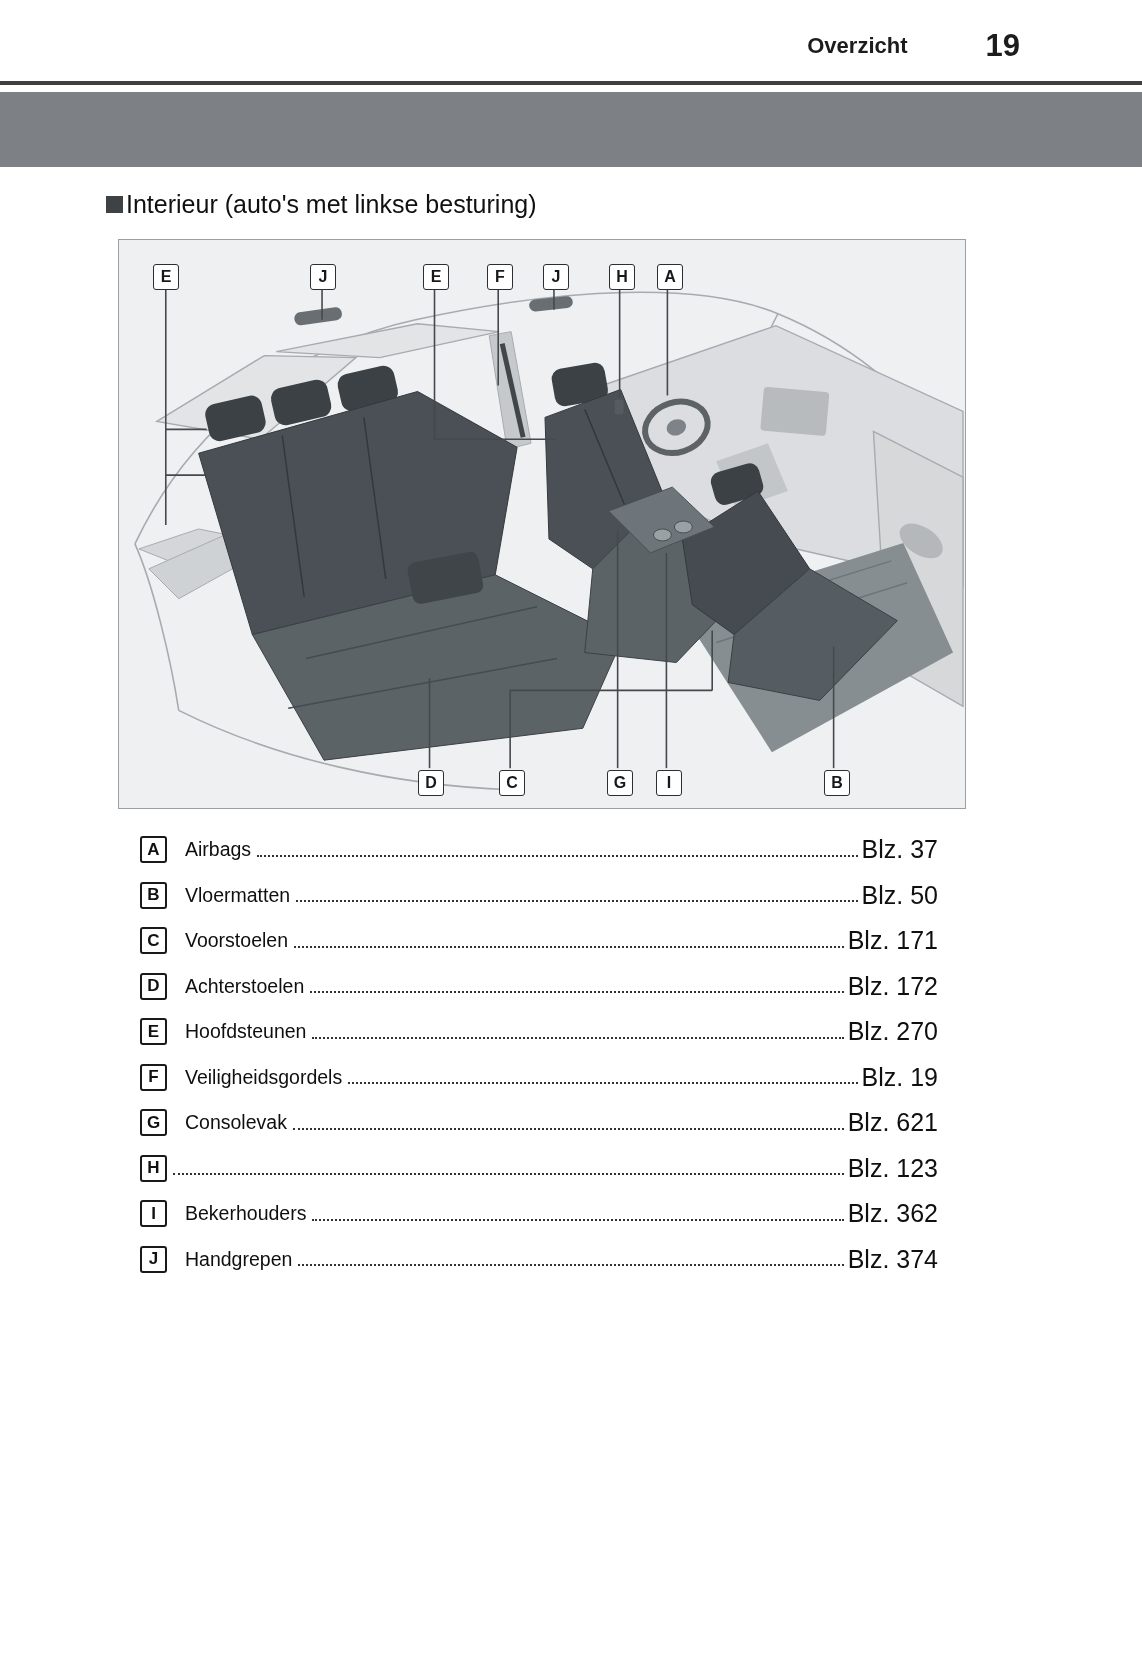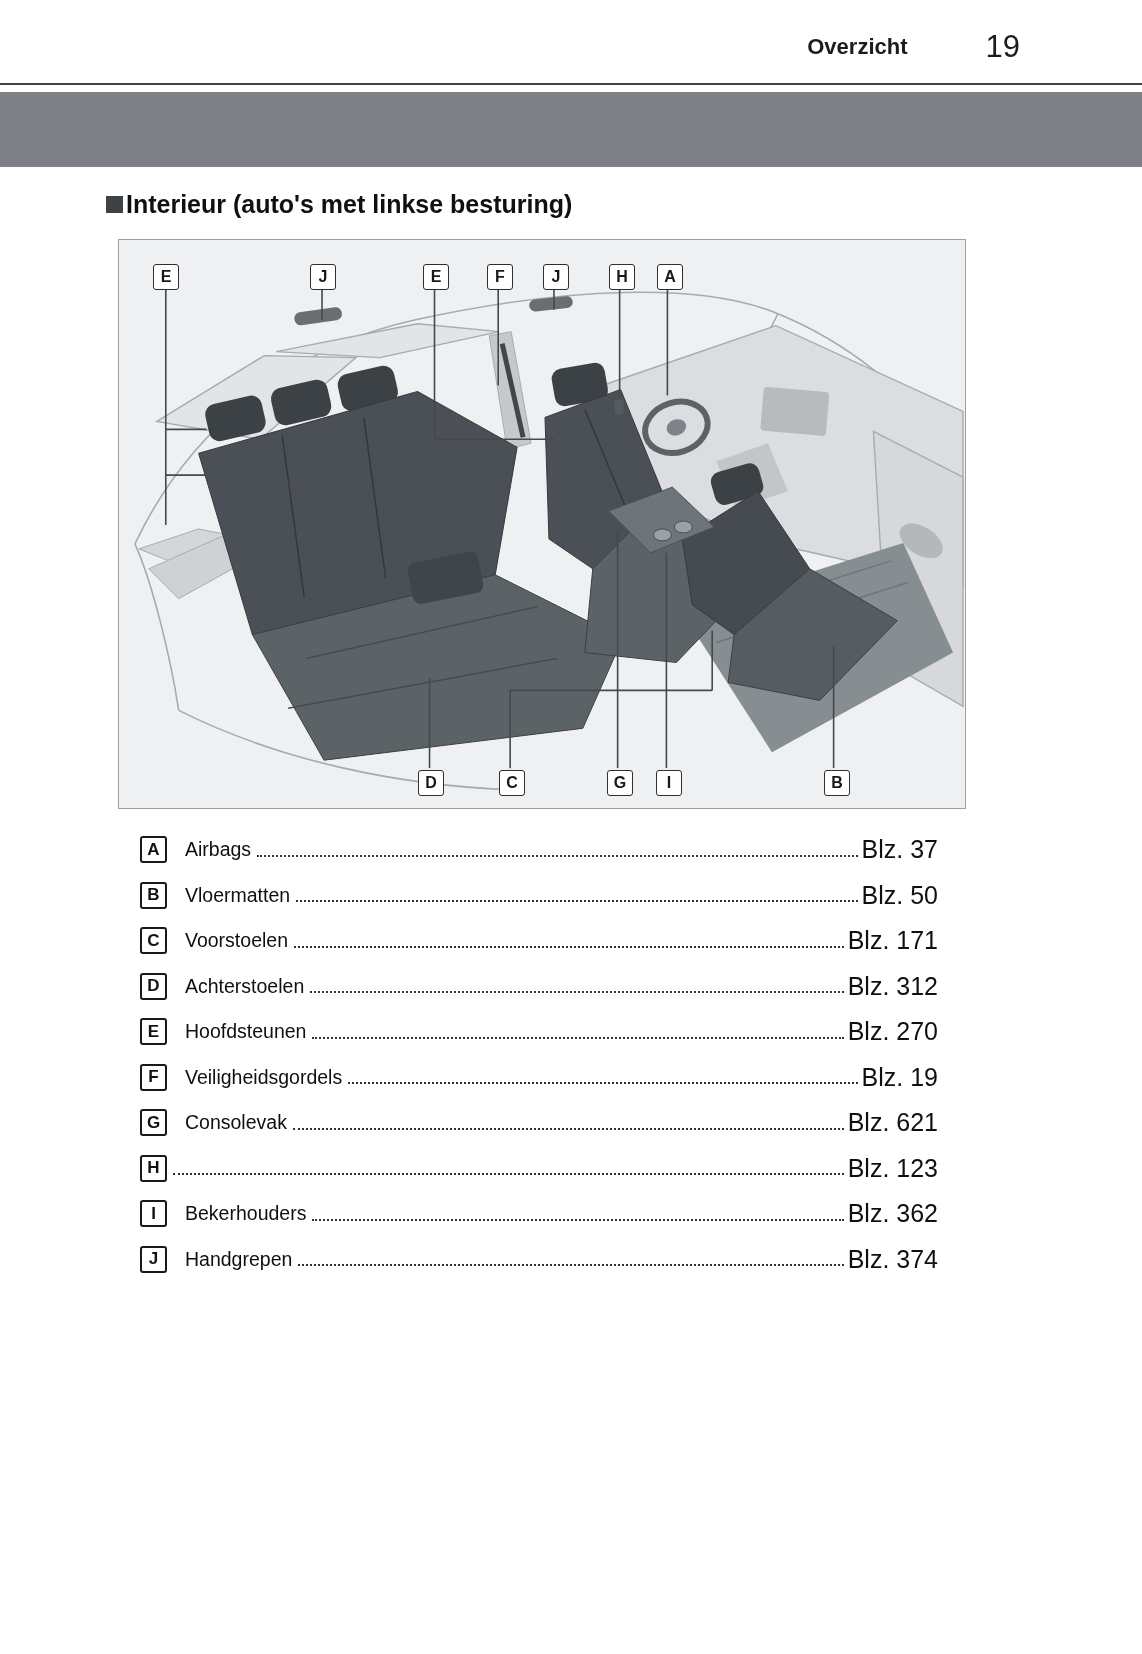--- a/index.html
+++ b/index.html
@@ -2,32 +2,32 @@
 <html><head>
 <meta charset="utf-8">
 <style>
   html,body{margin:0;padding:0;background:#fff;}
   .page{
     position:relative;width:1142px;height:1654px;background:#fff;overflow:hidden;
     font-family:"Liberation Sans",sans-serif;color:#111;
   }
   
   .header{
-    height:85px;box-sizing:border-box;border-bottom:2px solid #404040;
+    height:85px;box-sizing:border-box;border-bottom:4px solid #404040;
     display:flex;justify-content:flex-end;align-items:center;gap:78px;
     padding:10px 122px 0 0;
   }
   .header-section{font-size:22px;font-weight:bold;color:#1c1c1c;}
-  .header-page{font-size:31px;font-weight:normal;color:#1c1c1c;}
+  .header-page{font-size:31px;font-weight:bold;color:#1c1c1c;}
   
   .banner{height:75px;margin-top:7px;background:#7d8185;}
   
   .title-row{margin:22px 0 0 106px;display:flex;align-items:center;height:30px;}
   .title-marker{width:17px;height:17px;background:#3f4245;margin-right:3px;flex:none;}
-  .title-text{font-size:25px;font-weight:bold;color:#101010;}
+  .title-text{font-size:25px;font-weight:normal;color:#101010;}
   
   .figure{
     position:relative;margin:20px 0 0 118px;width:848px;height:570px;
     background:#eef0f1;border:1px solid #9aa0a3;box-sizing:border-box;
   }
   .figure svg{position:absolute;left:0;top:0;width:100%;height:100%;}
   .callout{
     position:absolute;width:26px;height:26px;box-sizing:border-box;
     background:#fff;border:1.7px solid #2b2f33;border-radius:3px;
     display:flex;align-items:center;justify-content:center;
@@ -197,21 +197,21 @@
       <span class="keybox">C</span>
       <span class="legend-label">Voorstoelen</span>
       <span class="dots"></span>
       <span class="pageref">Blz. 171</span>
     </div>
 
     <div class="legend-row">
       <span class="keybox">D</span>
       <span class="legend-label">Achterstoelen</span>
       <span class="dots"></span>
-      <span class="pageref">Blz. 312</span>
+      <span class="pageref">Blz. 172</span>
     </div>
 
     <div class="legend-row">
       <span class="keybox">E</span>
       <span class="legend-label">Hoofdsteunen</span>
       <span class="dots"></span>
       <span class="pageref">Blz. 270</span>
     </div>
 
     <div class="legend-row">

